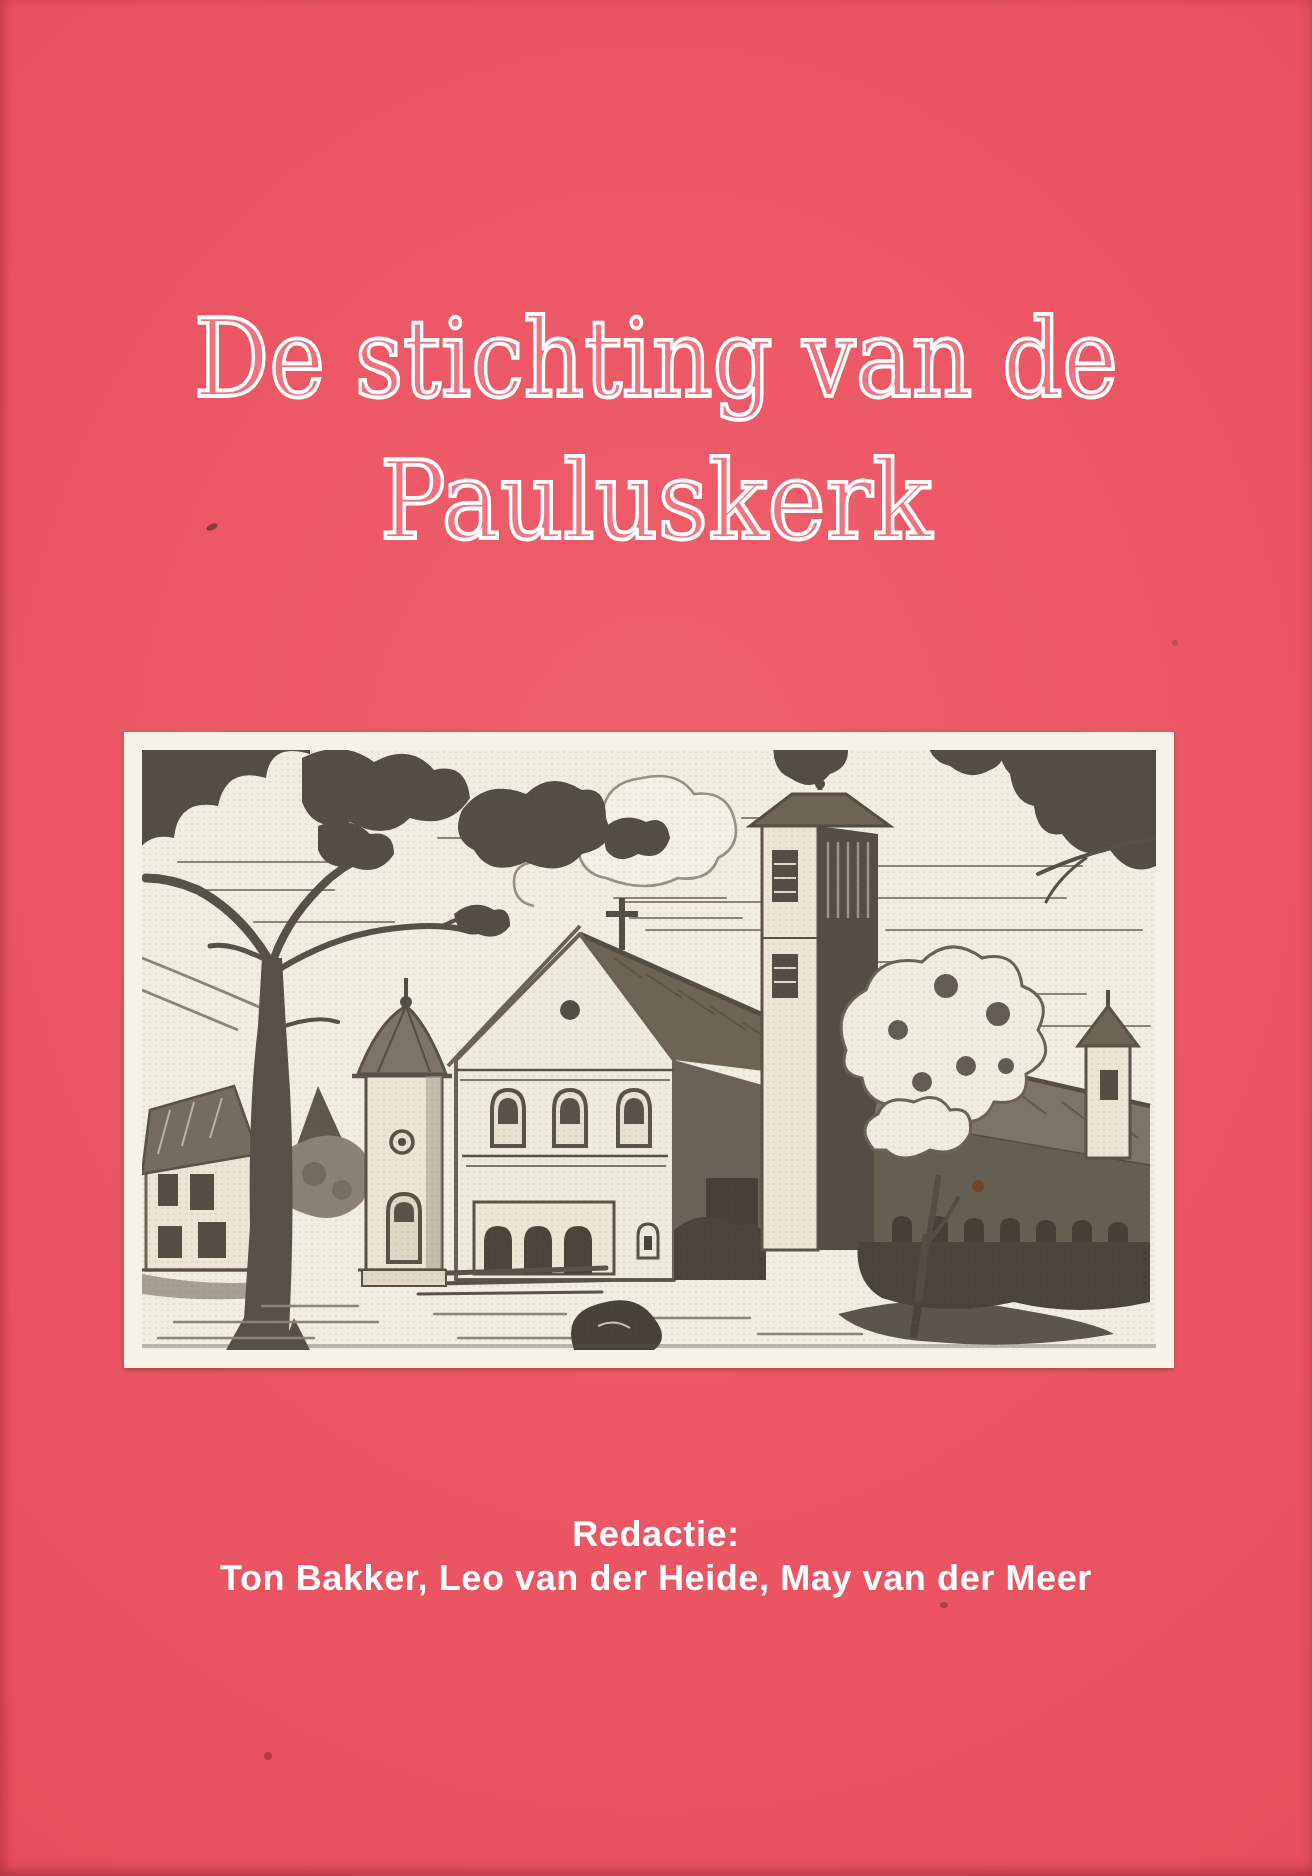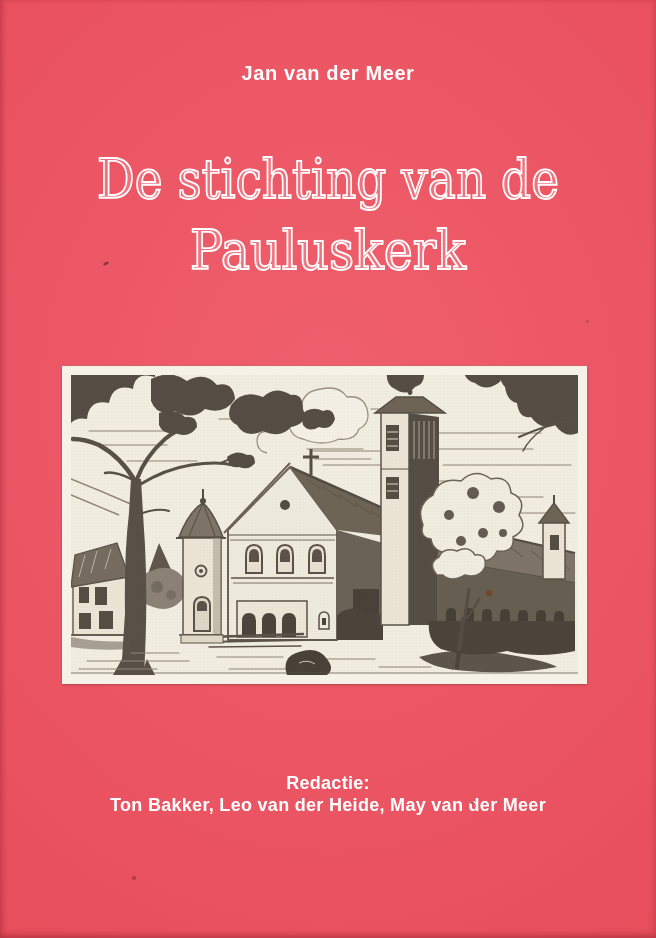--- a/index.html
+++ b/index.html
@@ -26,34 +26,33 @@
   .artwork-frame{
     position:absolute;left:62px;top:366px;
     width:525px;height:318px;box-sizing:border-box;
     background:#f6f2e8;padding:9px;
     box-shadow:0 1px 2px rgba(100,15,25,.35), 0 0 0 1px rgba(190,120,110,.25);
   }
   .artwork-frame svg{display:block;background:#f2ede1;}
   .credits{
     position:absolute;top:756px;left:0;right:0;
     text-align:center;color:#ffffff;font-weight:bold;
-    font-size:18px;line-height:22px;letter-spacing:.3px;margin-top:16px;
+    font-size:18px;line-height:22px;letter-spacing:.3px;
   }
   .speck{position:absolute;border-radius:50%;}
   .speck-a{left:103px;top:262px;width:6px;height:3px;background:#8a3a3c;transform:rotate(-25deg);}
   .speck-b{left:132px;top:876px;width:4px;height:4px;background:#b03a42;}
   .speck-c{left:470px;top:801px;width:4px;height:3px;background:#a03a40;opacity:.8;}
   .speck-d{left:586px;top:320px;width:3px;height:3px;background:#c04a50;}
 </style>
 </head>
 <body>
 
 <div class="cover">
 
-  <div class="author">Jan van der Meer</div>
 
   <svg class="title-art" viewBox="0 0 656 165">
     <text x="328" y="70" text-anchor="middle" textLength="462" lengthAdjust="spacingAndGlyphs">De stichting van de</text>
     <text x="328" y="141" text-anchor="middle" textLength="276" lengthAdjust="spacingAndGlyphs">Pauluskerk</text>
   </svg>
 
   <div class="artwork-frame">
     <svg width="507" height="300" viewBox="0 0 507 300">
       <defs>
         <pattern id="ht" width="3" height="3" patternUnits="userSpaceOnUse">

